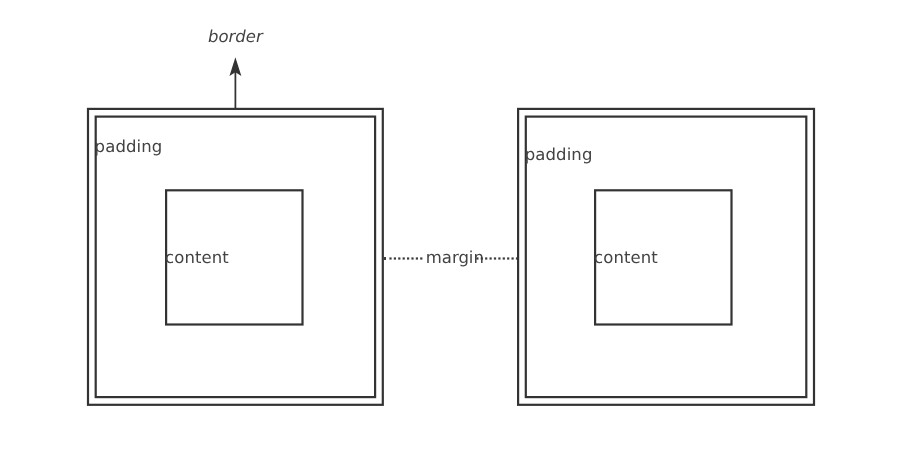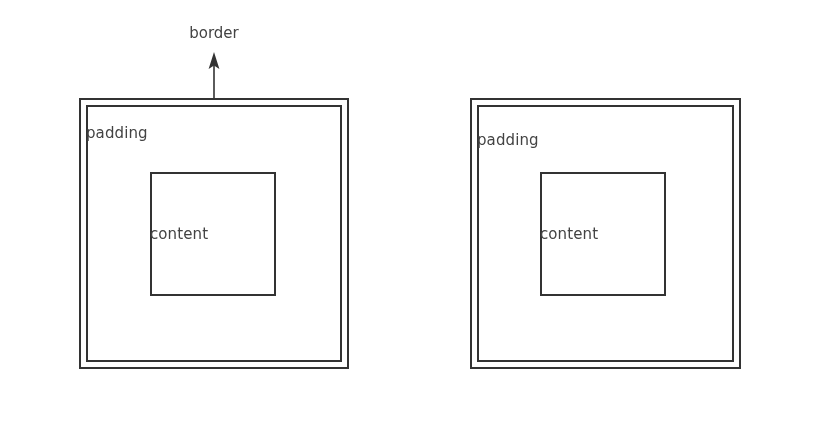--- a/index.html
+++ b/index.html
@@ -103,41 +103,49 @@
     text-align: center;
   }
 </style>
 </head>
 <body>
 
 <div id="canvas">
 
   <div id="border-callout" style="left:150px; top:24px; width:128px; height:76px;">
 
-    <div class="callout-label" style="left:0; top:0; width:128px;">border</div>
+    <div class="callout-label" style="left:0; top:0; width:128px;font-style:italic;">border</div>
 
     <svg class="callout-arrow" width="128" height="50" style="left:0; top:26px;">
       <line x1="64" y1="50" x2="64" y2="14" stroke="#333333" stroke-width="1.6"></line>
       <polygon points="64,2 58.6,19 64,15.6 69.4,19" fill="#333333"></polygon>
     </svg>
   </div>
 
   <div class="box-group" style="left:79px; top:98px; width:270px; height:271px;">
 
     <div class="border-box" style="width:270px; height:271px;"></div>
 
     <div class="padding-box" style="left:7px; top:7px; width:256px; height:257px;"></div>
 
     <div class="diagram-label label-padding" style="left:7px; top:26px; width:256px;">padding</div>
 
     <div class="content-box" style="left:71px; top:74px; width:126px; height:124px;"></div>
 
     <div class="diagram-label label-content" style="left:71px; top:127px; width:126px;">content</div>
   </div>
 
+  <div id="margin-connector" style="left:349px; top:225px; width:122px; height:20px;">
+
+    <div class="dotted-run" style="left:0; top:9px; width:39px;"></div>
+
+    <div class="margin-label" style="left:36px; top:0; width:50px;">margin</div>
+
+    <div class="dotted-run" style="left:84px; top:9px; width:38px;"></div>
+  </div>
 
   <div class="box-group" style="left:470px; top:98px; width:271px; height:271px;">
 
     <div class="border-box" style="width:271px; height:271px;"></div>
 
     <div class="padding-box" style="left:7px; top:7px; width:257px; height:257px;"></div>
 
     <div class="diagram-label label-padding" style="left:7px; top:33px; width:257px;">padding</div>
 
     <div class="content-box" style="left:70px; top:74px; width:126px; height:124px;"></div>

